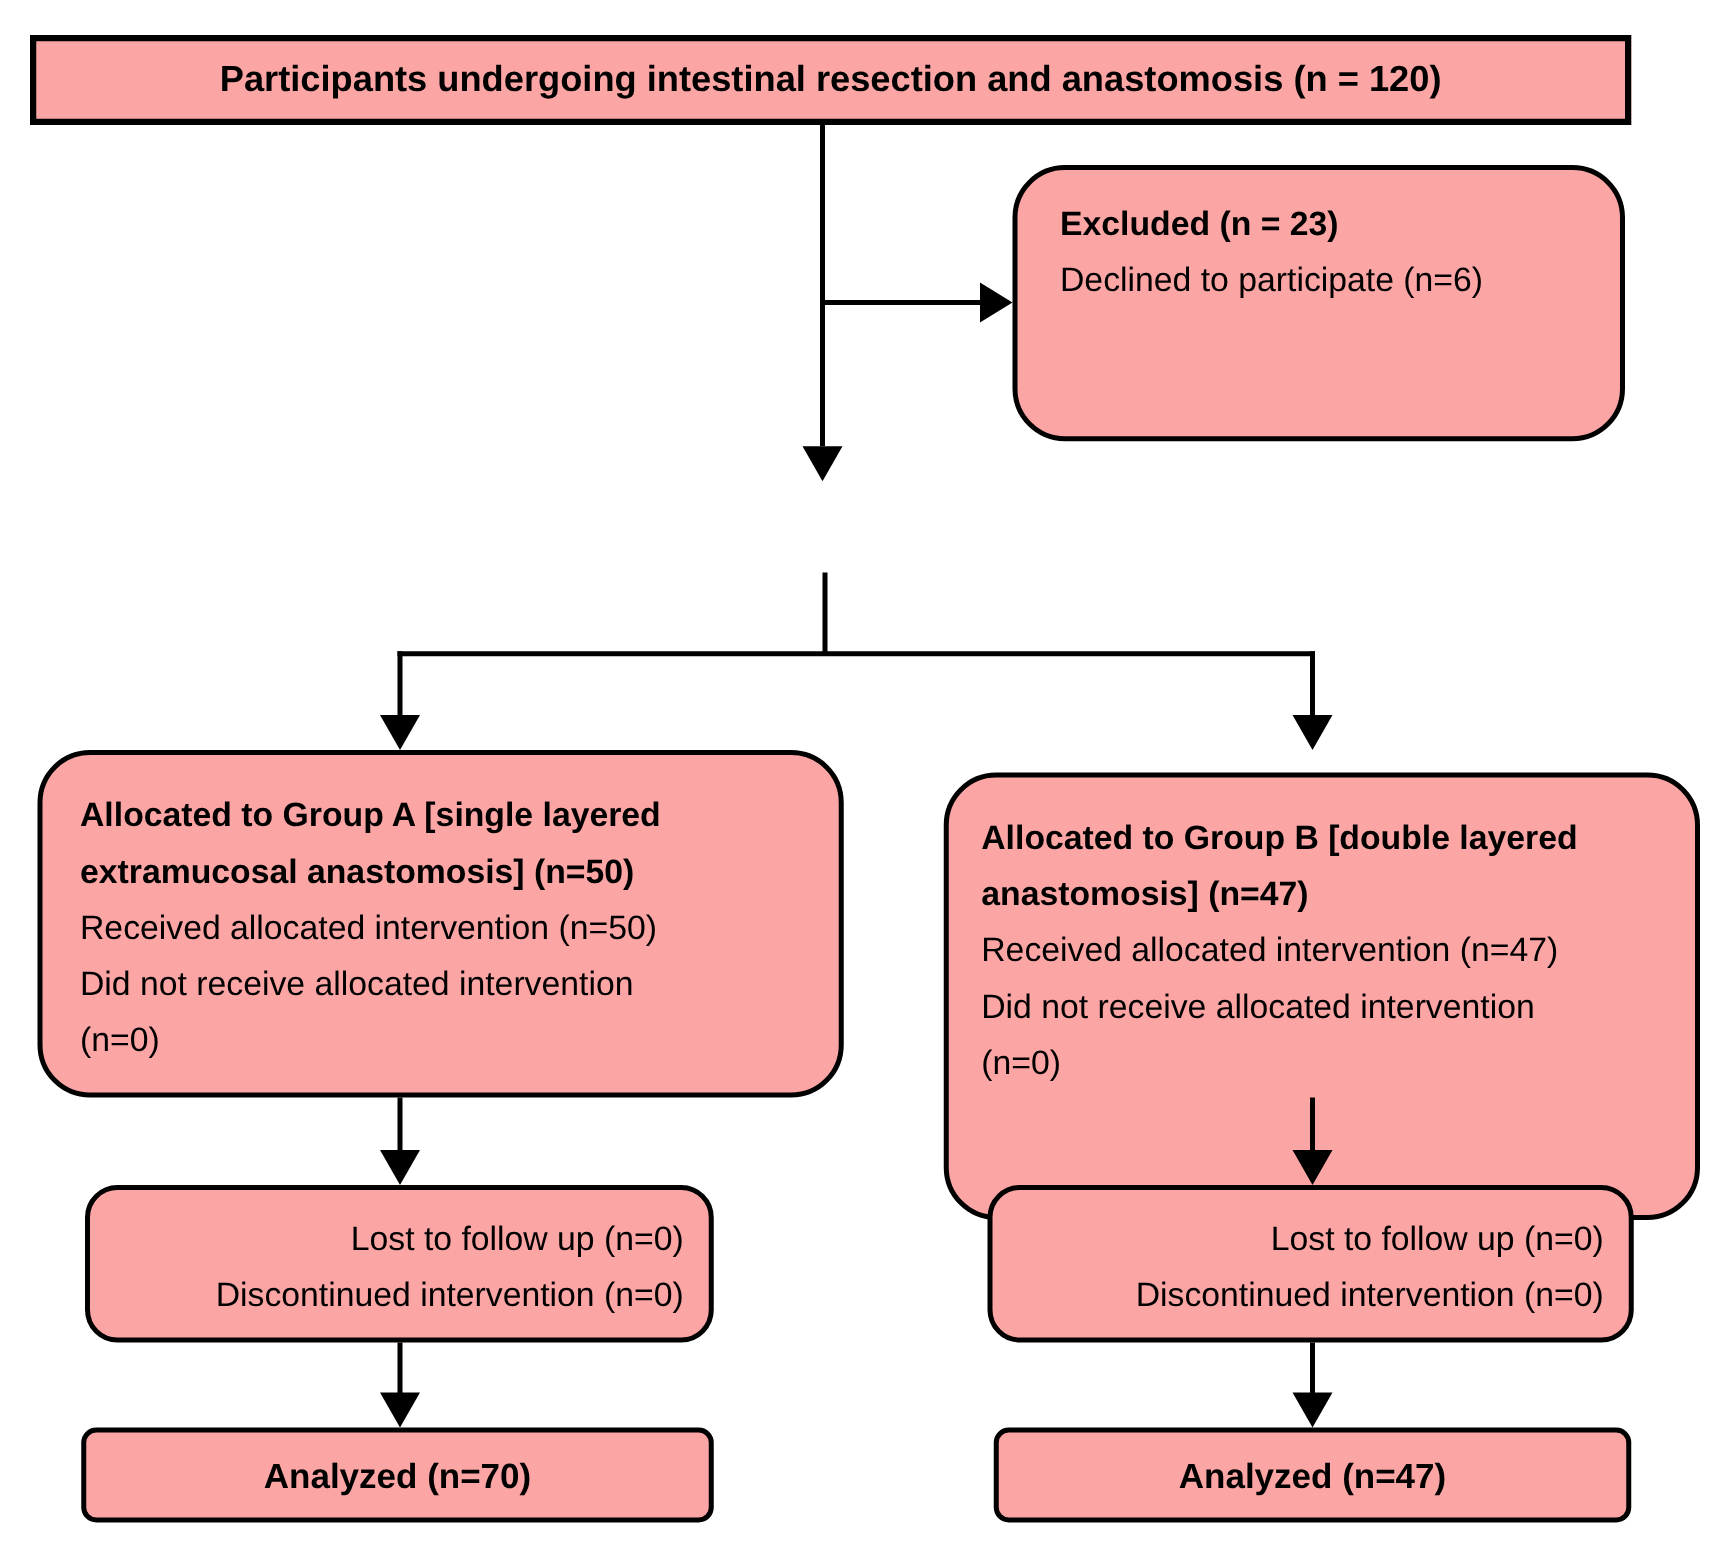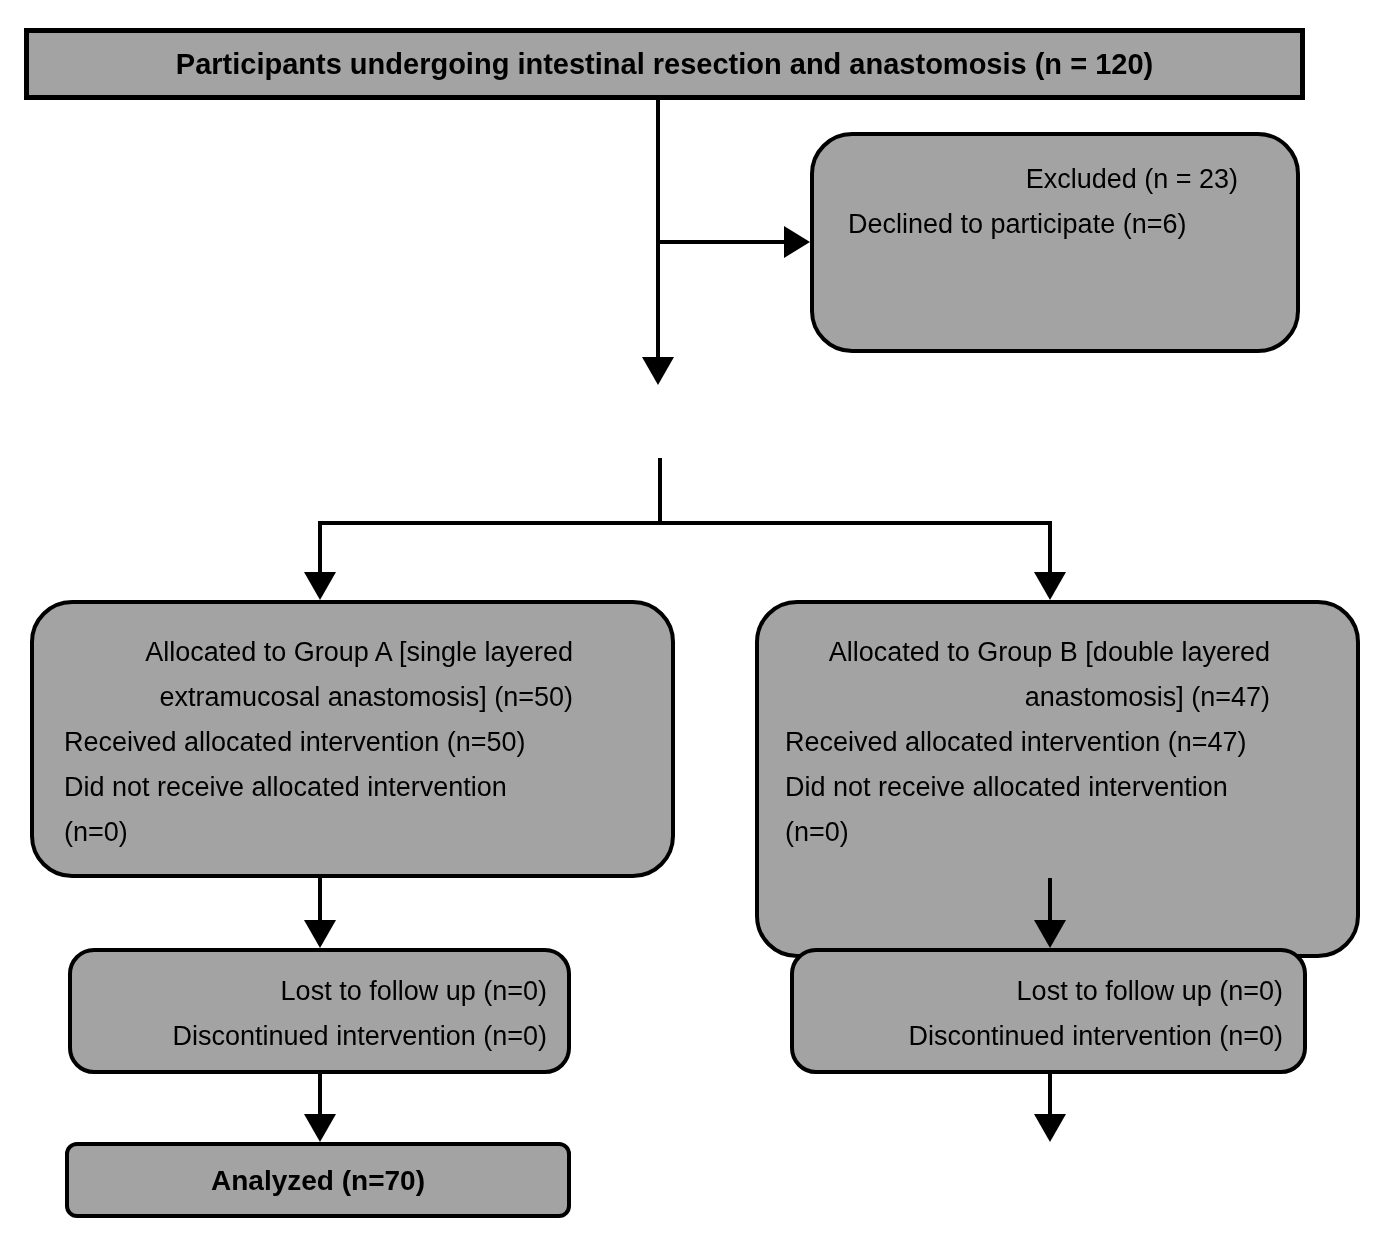--- a/index.html
+++ b/index.html
@@ -12,21 +12,21 @@
     width: 1385px;
     height: 1237px;
     background: #ffffff;
     font-family: "Liberation Sans", sans-serif;
     color: #000000;
     overflow: hidden;
   }
   .box {
     position: absolute;
     box-sizing: border-box;
-    background: #a3a3a3;
+    background: #fca5a5;
     border: 4px solid #000000;
     font-size: 27px;
     line-height: 45px;
     color: #000000;
   }
   .rect {
     border-width: 5px;
     border-radius: 0;
   }
   .rounded-lg { border-radius: 42px; }
@@ -34,21 +34,21 @@
   .rounded-sm { border-radius: 12px; }
   .center-bold {
     display: flex;
     align-items: center;
     justify-content: center;
     font-weight: bold;
     text-align: center;
   }
   .fs29 { font-size: 29px; }
   .fs28 { font-size: 28px; }
-  .bold { font-weight: normal; text-align: right; }
+  .bold { font-weight: bold; }
   .vline, .hline {
     position: absolute;
     background: #000000;
   }
   .arrow-down {
     position: absolute;
     width: 0;
     height: 0;
     border-left: 16px solid transparent;
     border-right: 16px solid transparent;
@@ -90,21 +90,21 @@
   <div class="arrow-down" style="left:304px; top:572px;"></div>
   <div class="vline" style="left:1048px; top:521px; width:4px; height:53px;"></div>
   <div class="arrow-down" style="left:1034px; top:572px;"></div>
 
   <div class="box rounded-lg" style="left:30px; top:600px; width:645px; height:278px; padding:26px 98px 0 30px;">
     <div class="bold">Allocated to Group A [single layered extramucosal anastomosis] (n=50)</div>
     <div>Received allocated intervention (n=50)</div>
     <div>Did not receive allocated intervention (n=0)</div>
   </div>
 
-  <div class="box rounded-lg" style="left:755px; top:600px; width:605px; height:358px; padding:26px 86px 0 26px;">
+  <div class="box rounded-lg" style="left:755px; top:618px; width:605px; height:358px; padding:26px 86px 0 26px;">
     <div class="bold">Allocated to Group B [double layered anastomosis] (n=47)</div>
     <div>Received allocated intervention (n=47)</div>
     <div>Did not receive allocated intervention (n=0)</div>
   </div>
 
   <div class="vline" style="left:318px; top:878px; width:4px; height:44px;"></div>
   <div class="arrow-down" style="left:304px; top:920px;"></div>
   <div class="vline" style="left:1048px; top:878px; width:4px; height:44px;"></div>
   <div class="arrow-down" style="left:1034px; top:920px;"></div>
 
@@ -120,14 +120,17 @@
 
   <div class="vline" style="left:318px; top:1074px; width:4px; height:42px;"></div>
   <div class="arrow-down" style="left:304px; top:1114px;"></div>
   <div class="vline" style="left:1048px; top:1074px; width:4px; height:42px;"></div>
   <div class="arrow-down" style="left:1034px; top:1114px;"></div>
 
   <div class="box rounded-sm center-bold fs28" style="left:65px; top:1142px; width:506px; height:76px;">
     <span>Analyzed (n=70)</span>
   </div>
 
+  <div class="box rounded-sm center-bold fs28" style="left:795px; top:1142px; width:510px; height:76px;">
+    <span>Analyzed (n=47)</span>
+  </div>
 
 </div>
 
 </body></html>

